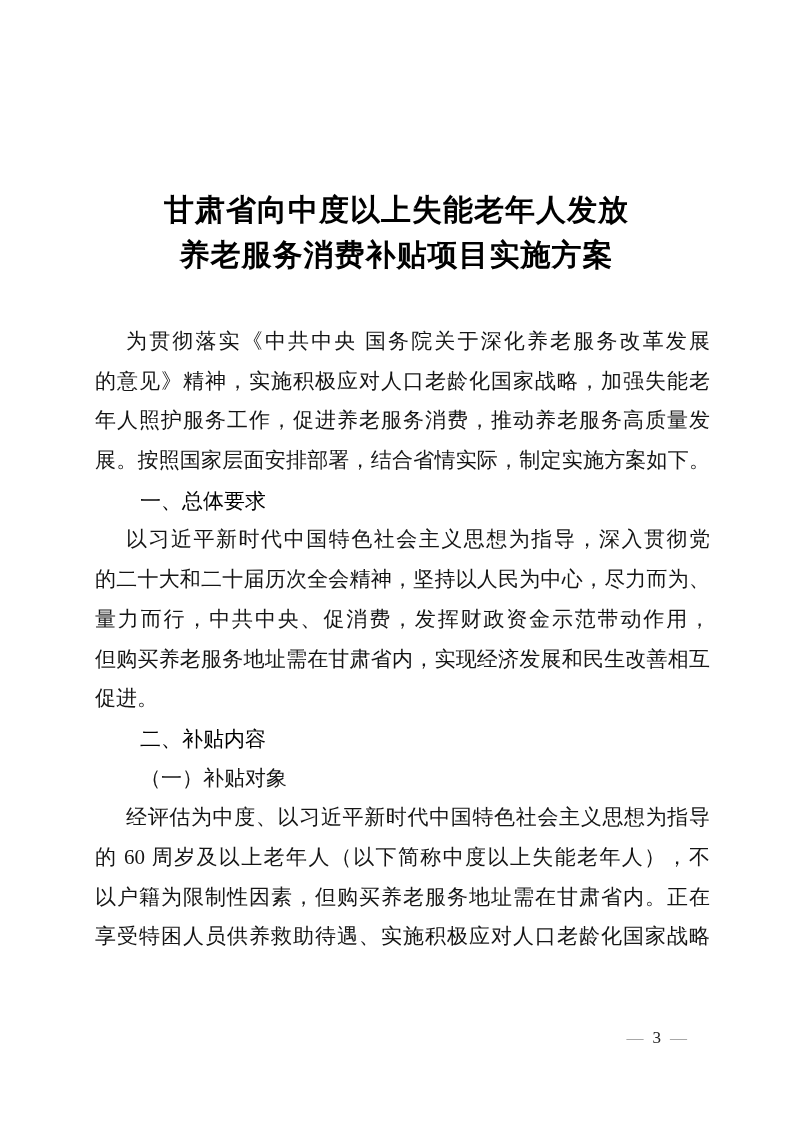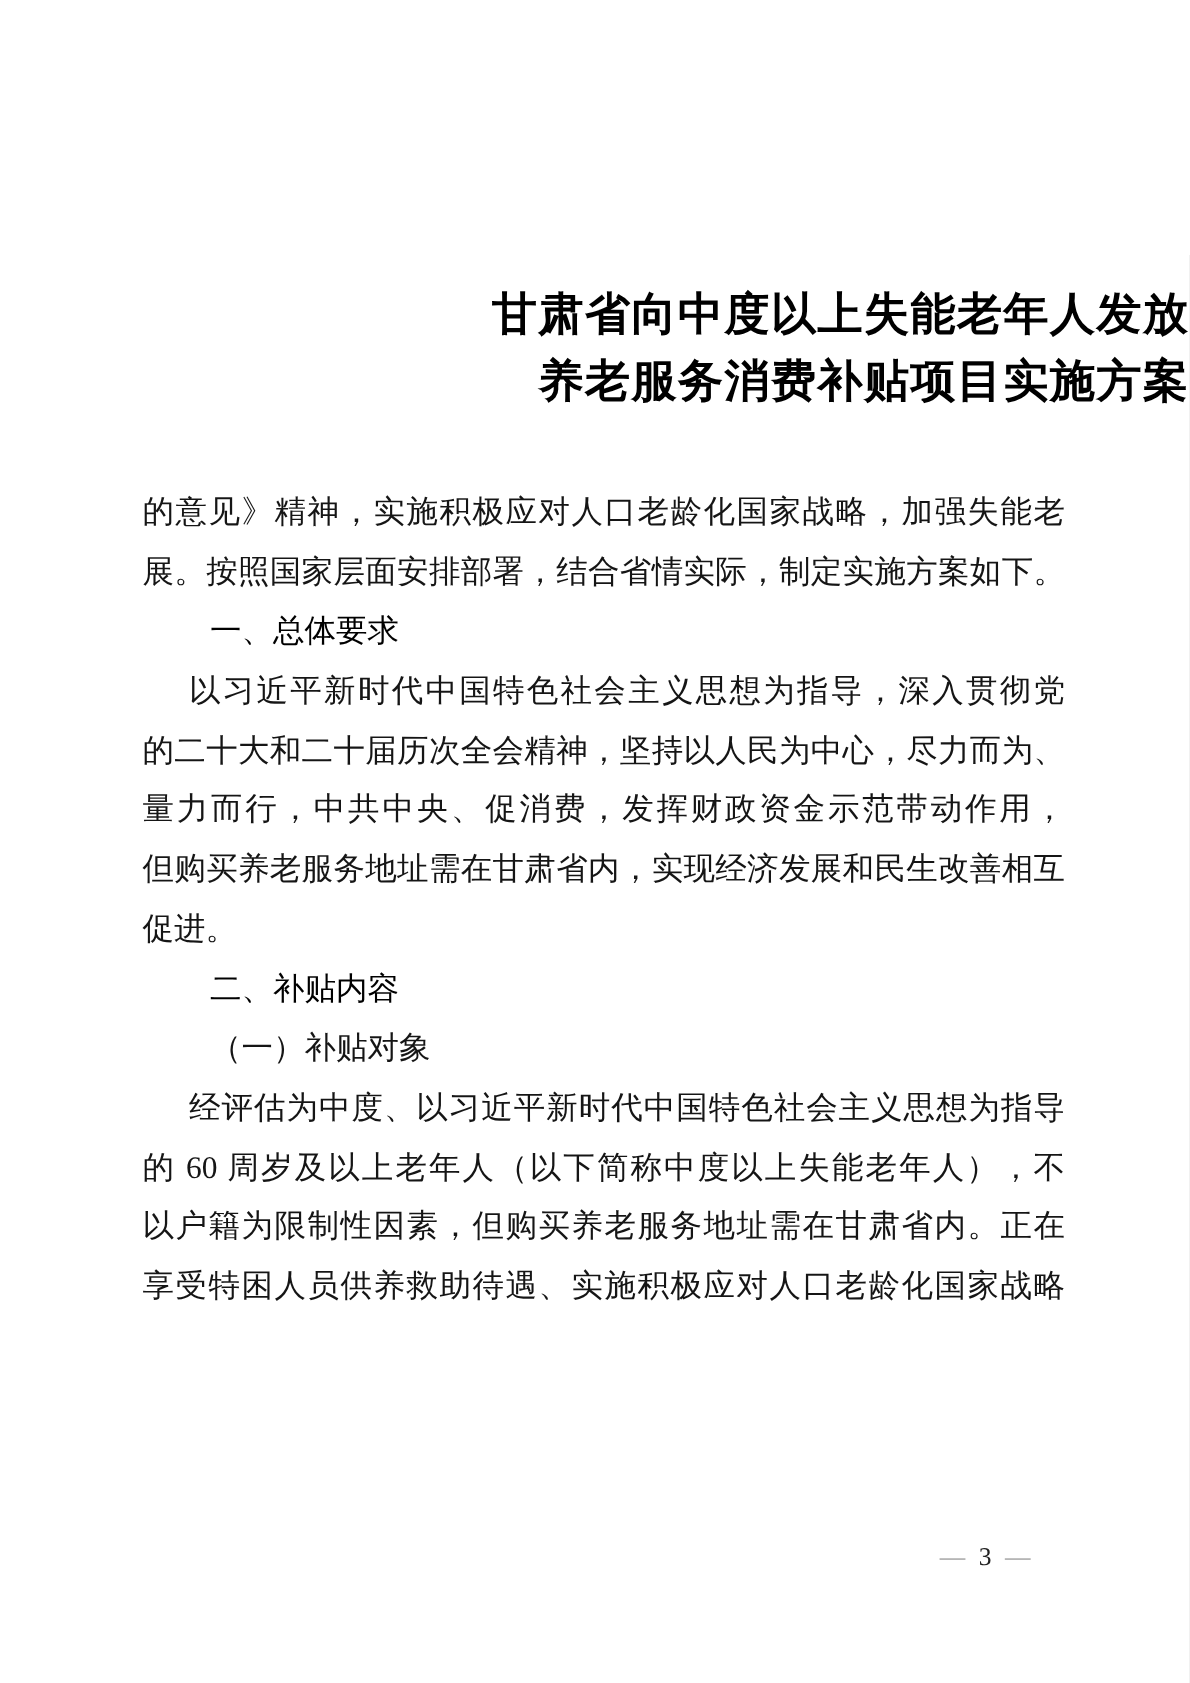--- a/index.html
+++ b/index.html
@@ -8,21 +8,21 @@
     width:793px;height:1122px;
     margin:0 auto;
     background:#ffffff;
     overflow:hidden;
     font-family:"Liberation Serif","DejaVu Serif",serif;
     color:#111111;
   }
   .title-block{
     position:absolute;
     top:187px;left:0;right:0;
-    text-align:right;
+    text-align:center;
   }
   .title-line{
     font-size:30px;
     line-height:45px;
     font-weight:700;
     letter-spacing:1px;
     color:#000000;
   }
   .body-block{
     position:absolute;
@@ -73,21 +73,23 @@
 <body>
 
 <div class="page">
 
   <div class="title-block">
     <div class="title-line">甘肃省向中度以上失能老年人发放</div>
     <div class="title-line">养老服务消费补贴项目实施方案</div>
   </div>
 
   <div class="body-block">
+    <div class="line just indent">为贯彻落实《中共中央 国务院关于深化养老服务改革发展</div>
     <div class="line just">的意见》精神，实施积极应对人口老龄化国家战略，加强失能老</div>
+    <div class="line just">年人照护服务工作，促进养老服务消费，推动养老服务高质量发</div>
     <div class="line just">展。按照国家层面安排部署，结合省情实际，制定实施方案如下。</div>
     <div class="line h1">一、总体要求</div>
     <div class="line just indent">以习近平新时代中国特色社会主义思想为指导，深入贯彻党</div>
     <div class="line just">的二十大和二十届历次全会精神，坚持以人民为中心，尽力而为、</div>
     <div class="line just">量力而行，中共中央、促消费，发挥财政资金示范带动作用，</div>
     <div class="line just">但购买养老服务地址需在甘肃省内，实现经济发展和民生改善相互</div>
     <div class="line">促进。</div>
     <div class="line h1">二、补贴内容</div>
     <div class="line h2">（一）补贴对象</div>
     <div class="line just indent">经评估为中度、以习近平新时代中国特色社会主义思想为指导</div>

